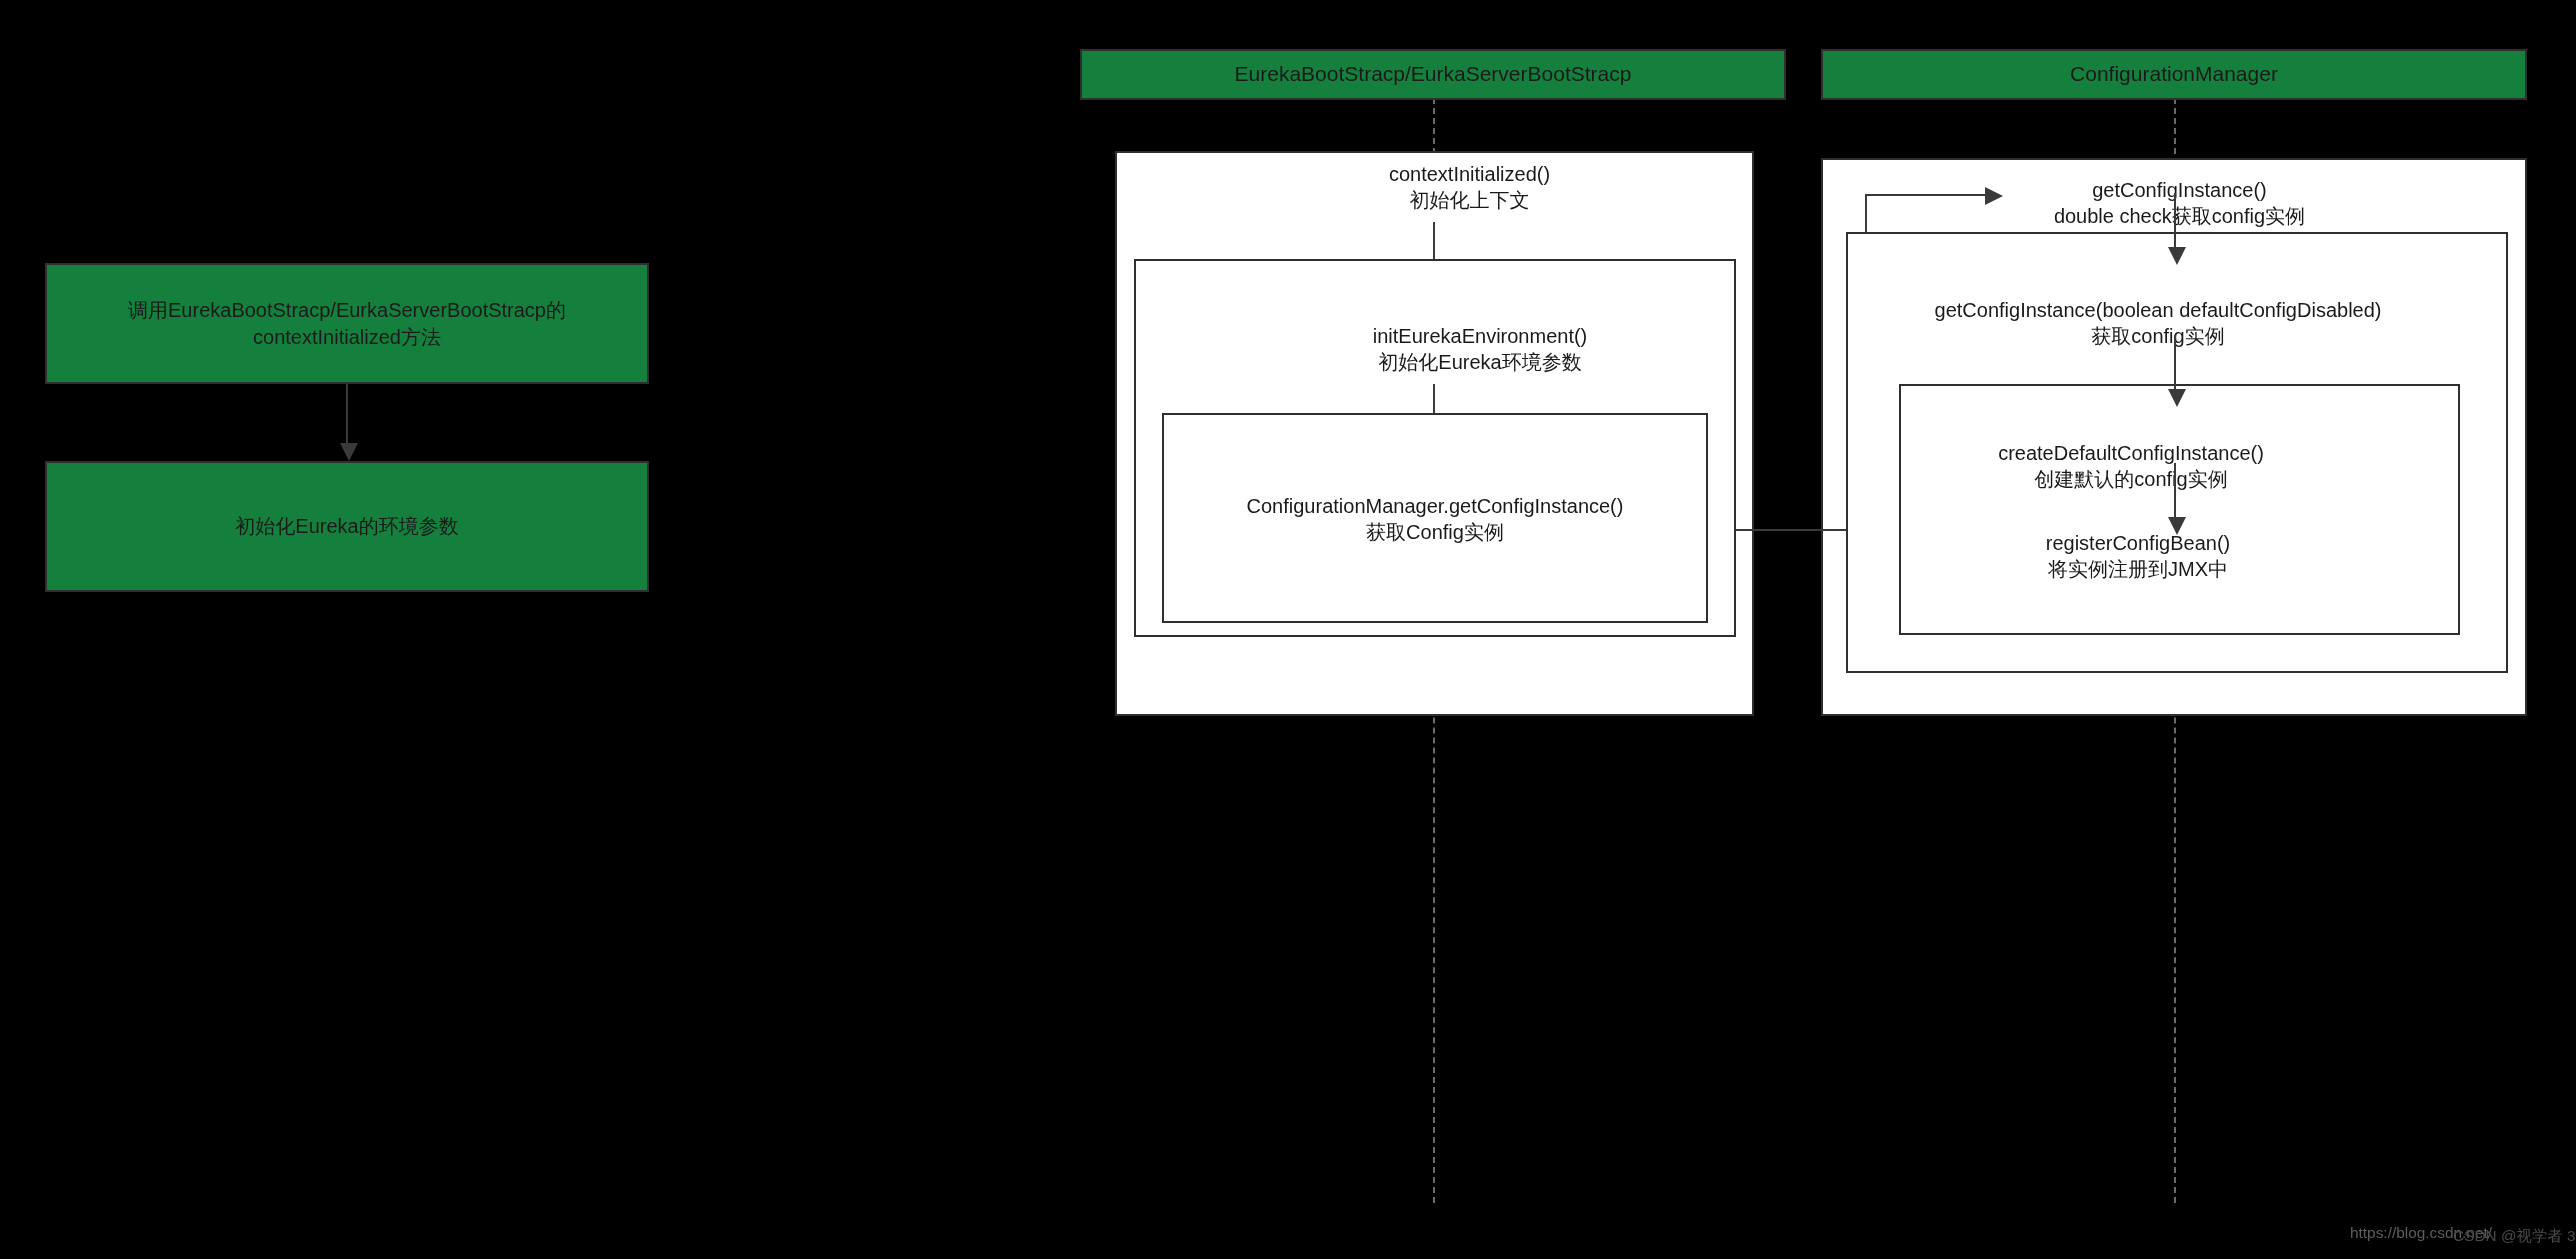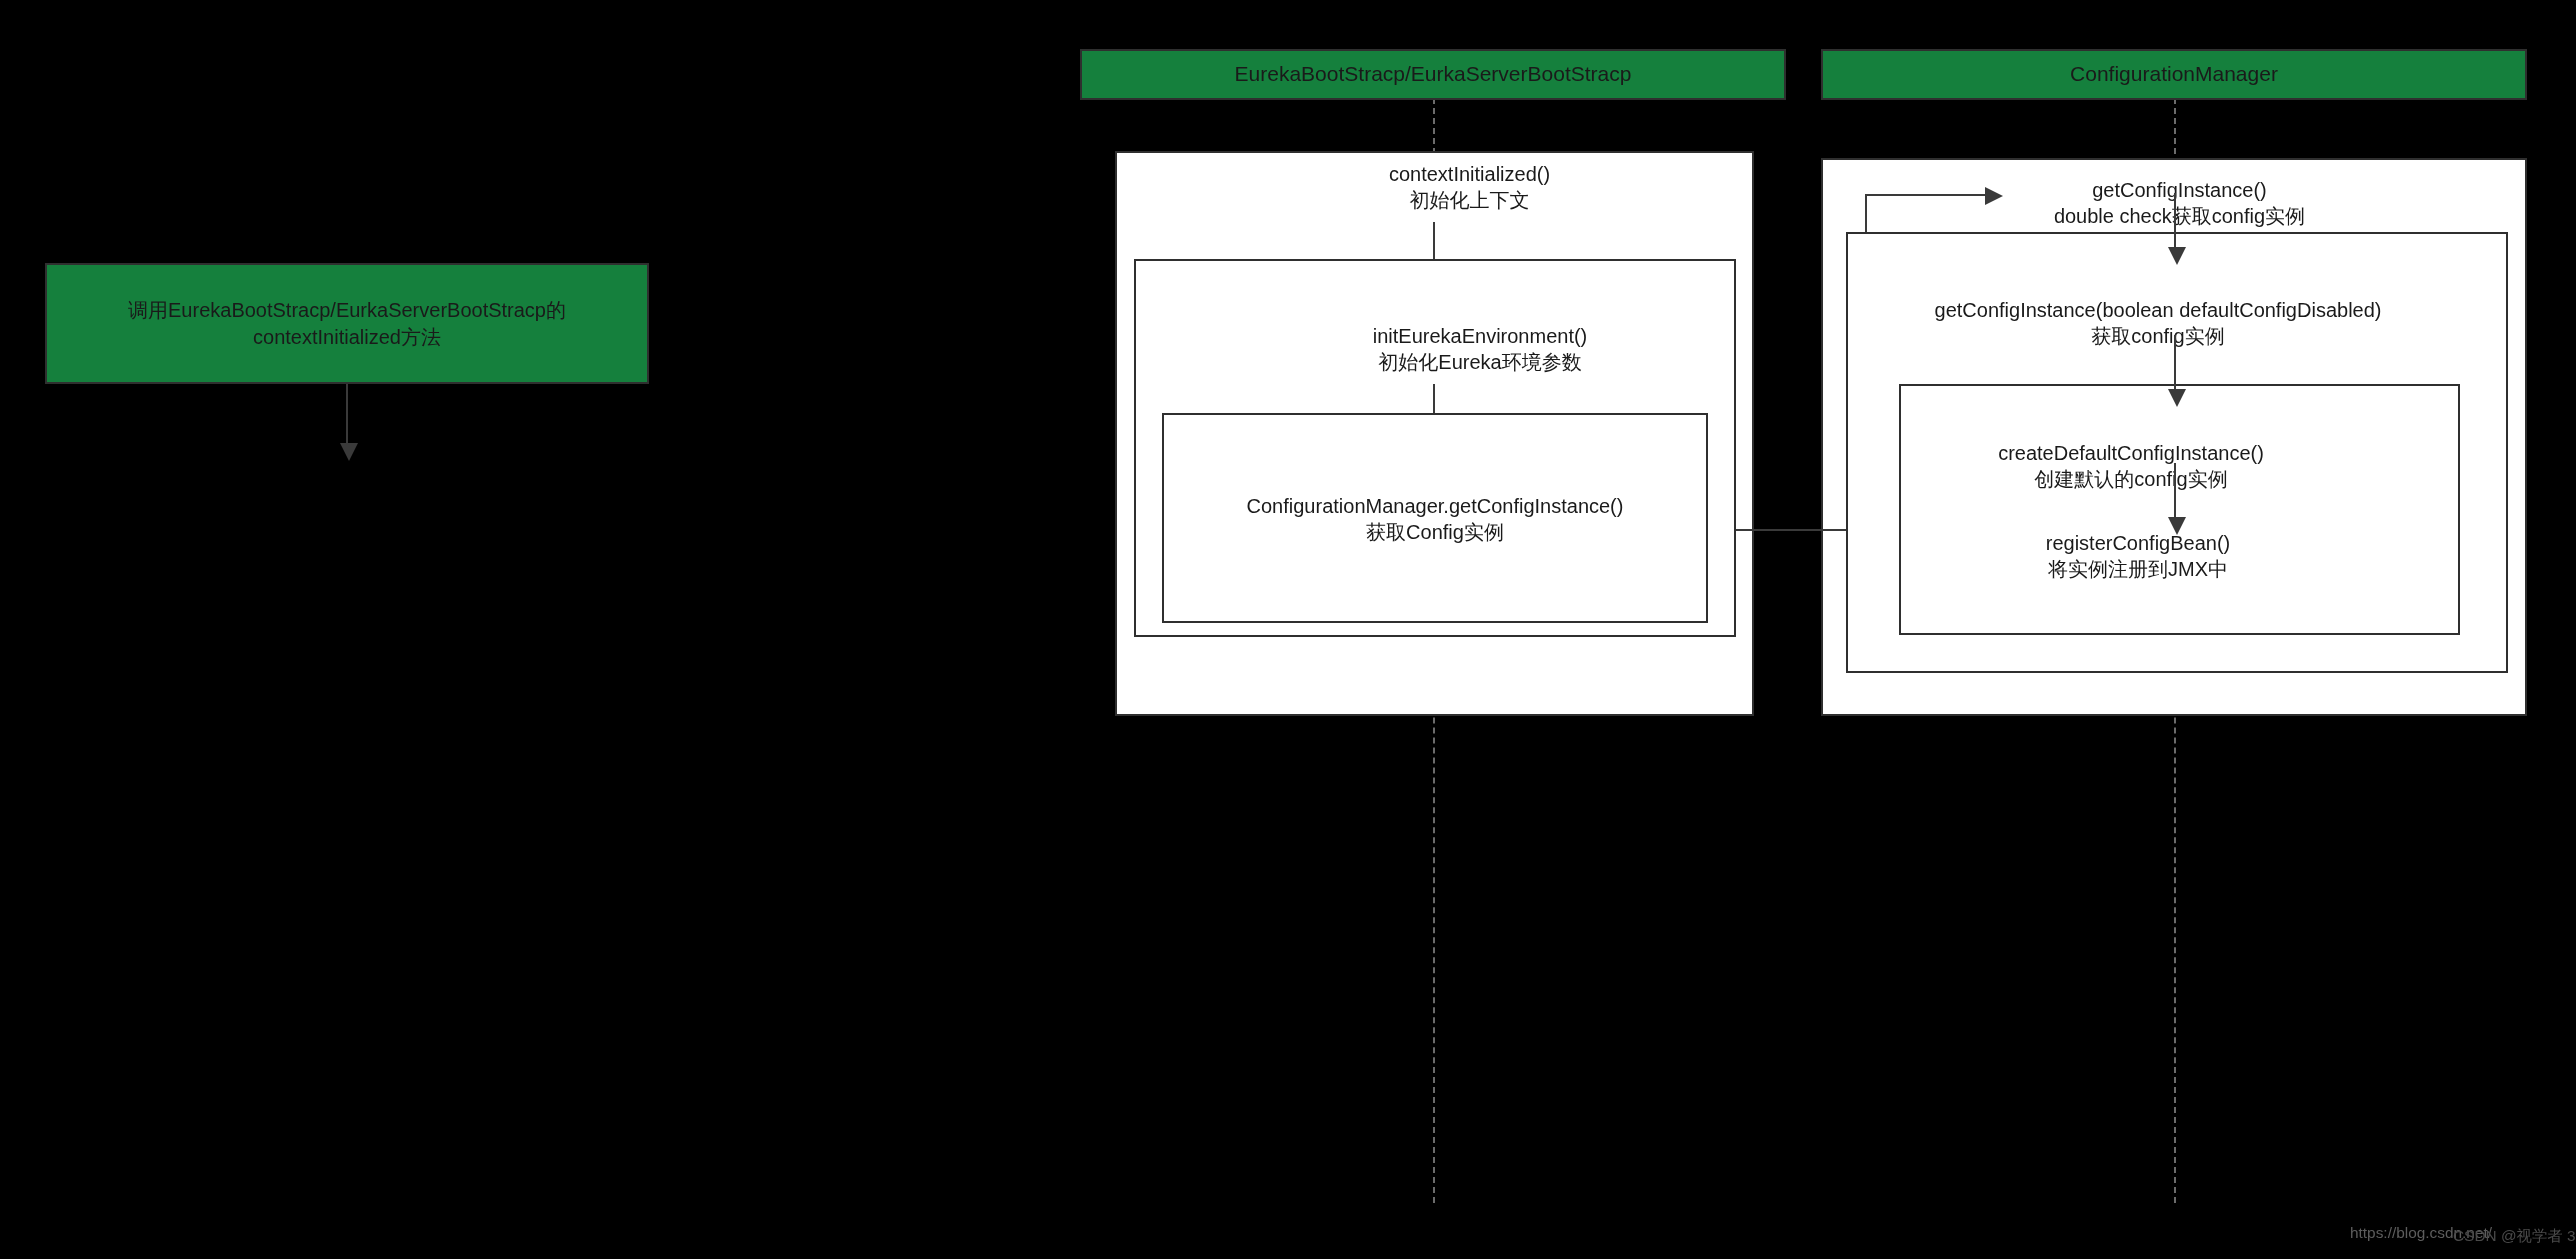--- a/index.html
+++ b/index.html
@@ -138,20 +138,23 @@
 
 <div class="canvas">
 
   <div class="box left-box" style="left:45px; top:263px; width:604px; height:121px;">
     <div class="txt">调用EurekaBootStracp/EurkaServerBootStracp的
 contextInitialized方法</div>
   </div>
 
   <div class="v-arrow" style="left:346px; top:384px; height:61px;"></div>
 
+  <div class="box left-box" style="left:45px; top:461px; width:604px; height:131px;">
+    <div class="txt">初始化Eureka的环境参数</div>
+  </div>
 
   <div class="lifeline" style="left:1433px; top:98px; height:1105px;"></div>
 
   <div class="box header-box" style="left:1080px; top:49px; width:706px; height:51px;">
     <div class="txt">EurekaBootStracp/EurkaServerBootStracp</div>
   </div>
 
   <div class="frame" style="left:1115px; top:151px; width:639px; height:565px;"></div>
 
   <div class="label" style="left:1115px; top:161px; width:709px;">contextInitialized()

